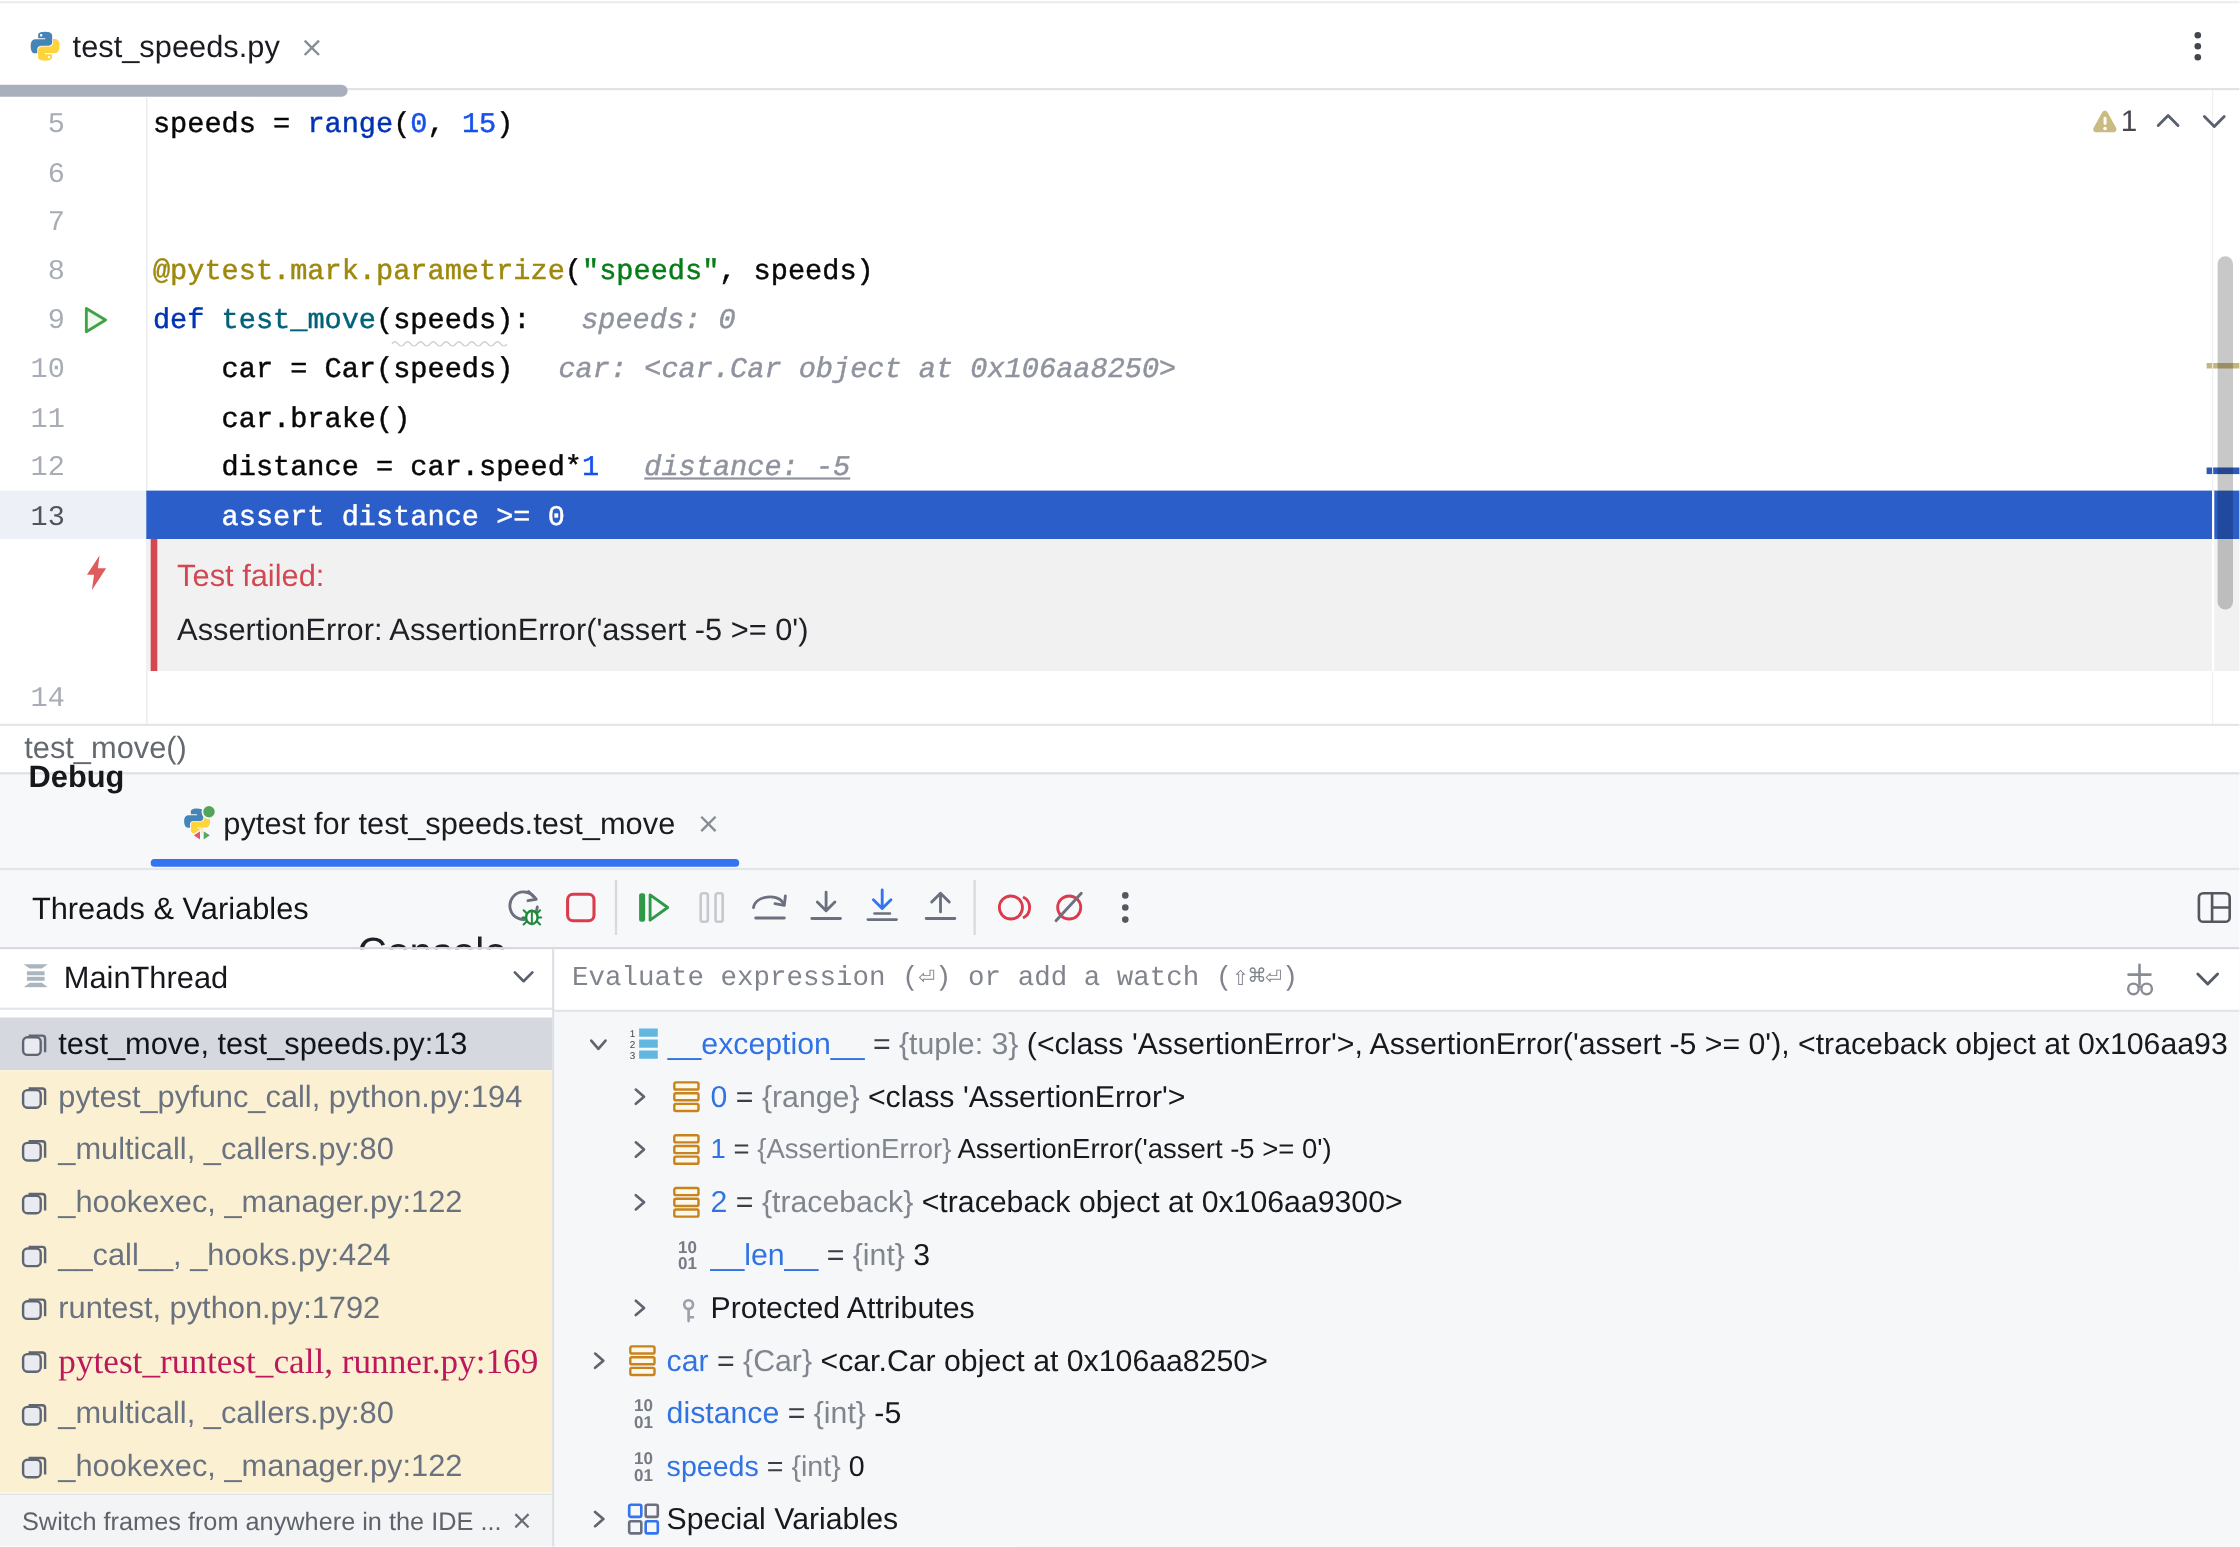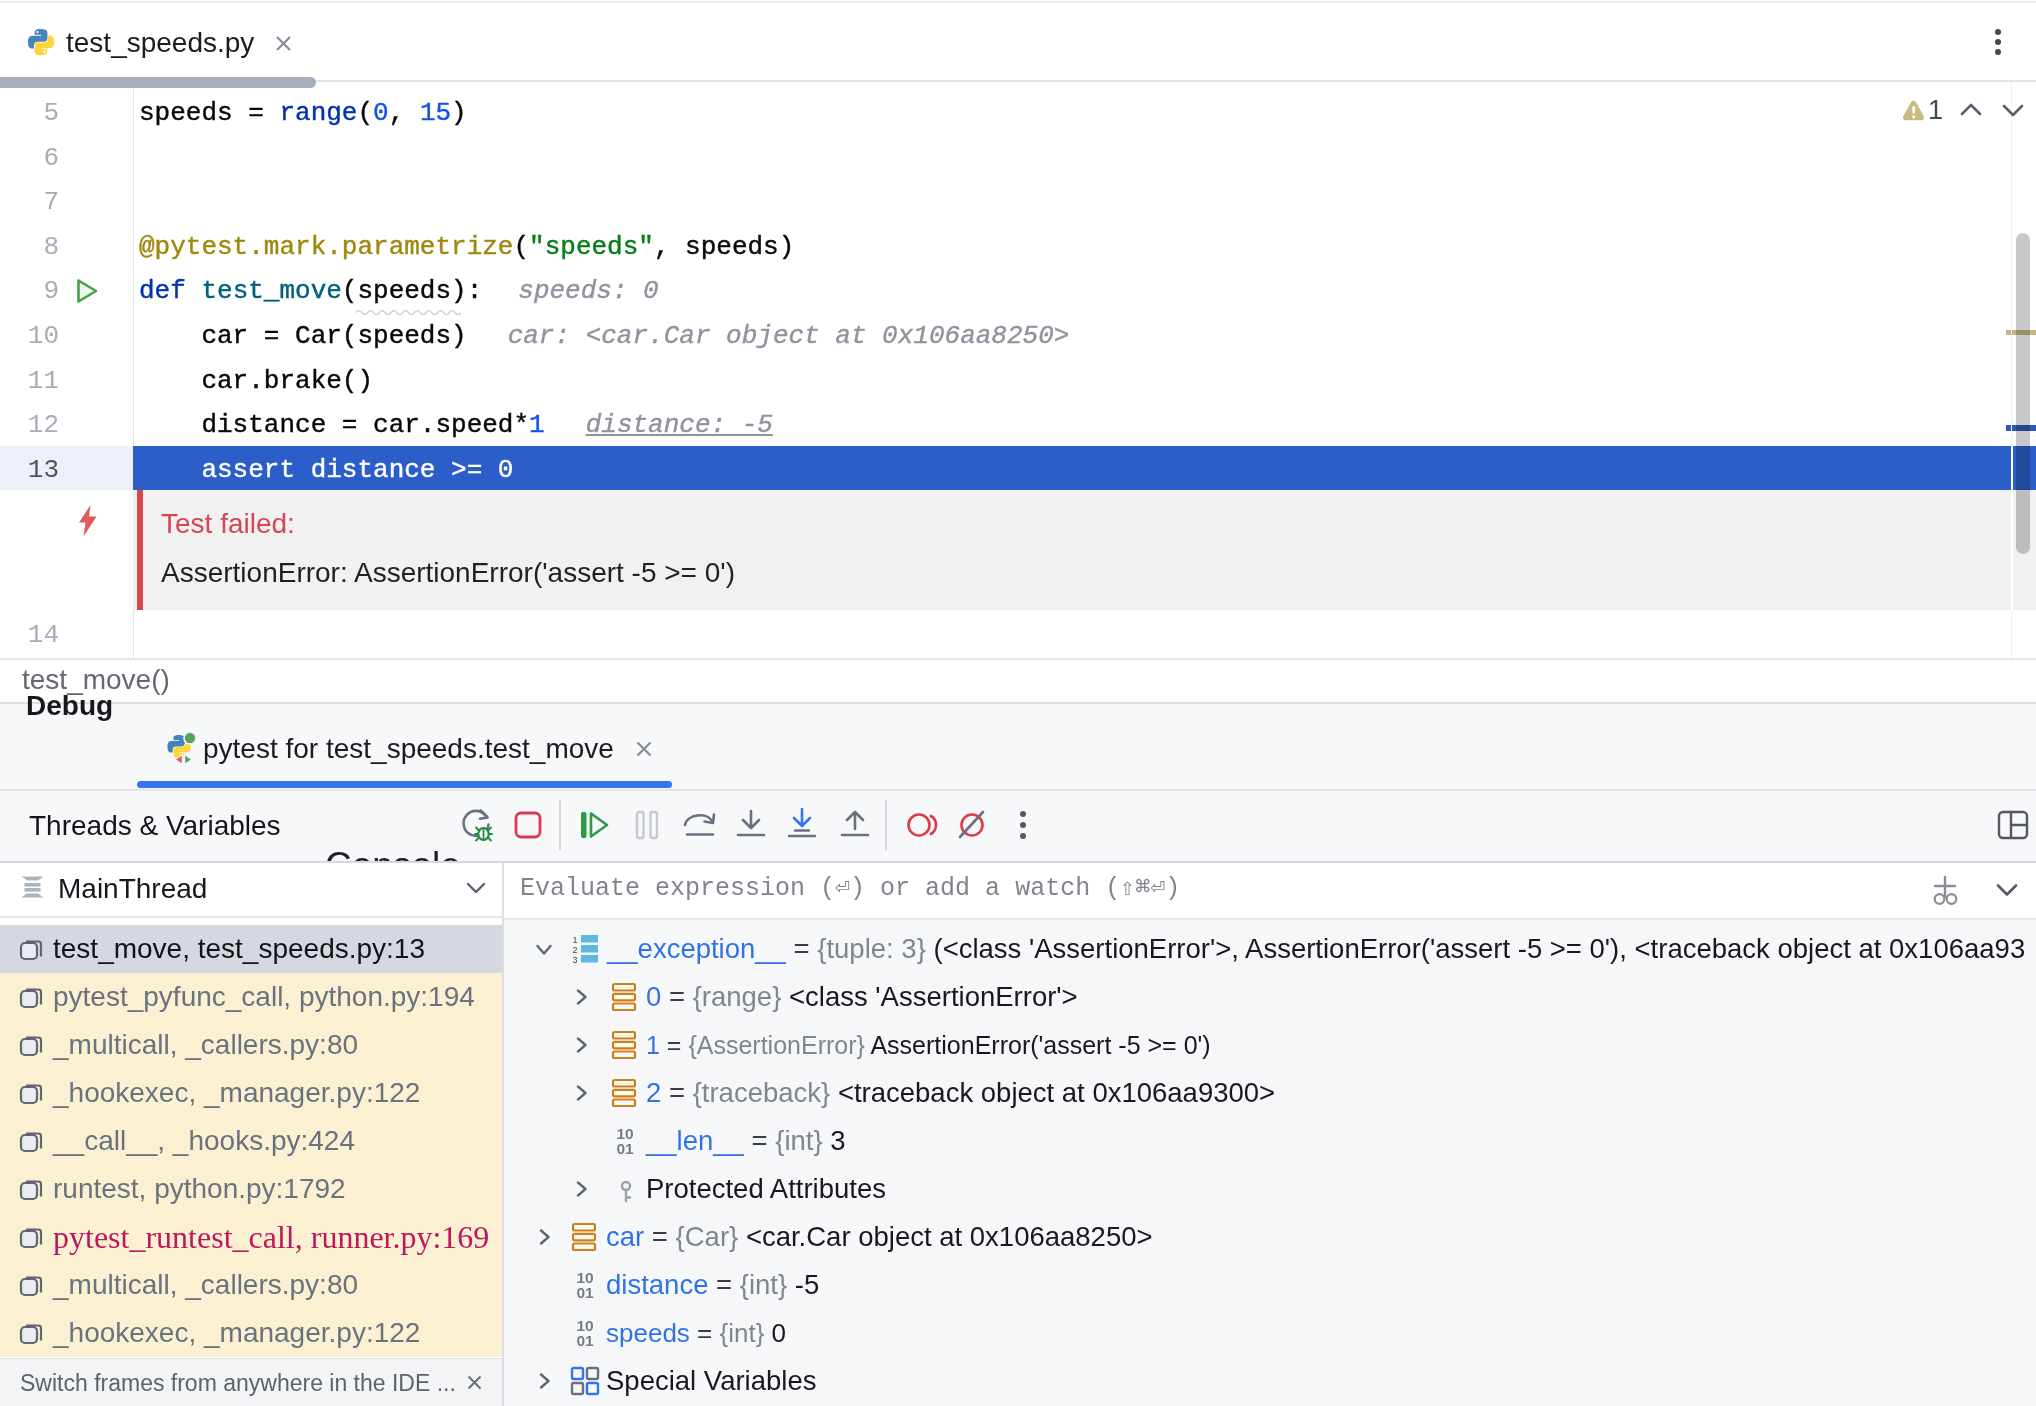--- a/index.html
+++ b/index.html
@@ -58,21 +58,21 @@
 <div class="abs" style="left:0;top:445.8px;width:133px;height:44.6px;background:#EDF0F6;"></div>
 <div class="gut" style="top:445.8px;color:#50545C;">13</div>
 <div class="gut" style="top:611px;">14</div>
 
 <svg class="abs" style="left:72px;top:277px;" width="28" height="28" viewBox="0 0 28 28">
   <path d="M6.5 3.5 L24 14 L6.5 24.5 Z" fill="#EFF8EF" stroke="#41A345" stroke-width="2.6" stroke-linejoin="round"></path>
 </svg>
 
 <div class="codeline" style="top:89px;">speeds = <span class="kw">range</span>(<span class="num">0</span>, <span class="num">15</span>)</div>
 <div class="codeline" style="top:222.8px;"><span class="deco">@pytest.mark.parametrize</span>(<span class="str">"speeds"</span>, speeds)</div>
-<div class="codeline" style="top:267.4px;"><span class="kw">def</span> <span class="fn">test_move</span>(speeds):<span class="hint" style="margin-left:36px;text-align:right;">speeds: 0</span></div>
+<div class="codeline" style="top:267.4px;"><span class="kw">def</span> <span class="fn">test_move</span>(speeds):<span class="hint" style="margin-left:46px;text-align:right;">speeds: 0</span></div>
 <div class="codeline" style="top:312px;">    car = Car(speeds)<span class="hint" style="margin-left:41px;">car: &lt;car.Car object at 0x106aa8250&gt;</span></div>
 <div class="codeline" style="top:356.6px;">    car.brake()</div>
 <div class="codeline" style="top:401.2px;">    distance = car.speed*<span class="num">1</span><span class="hint" style="margin-left:41px;text-decoration:underline;">distance: -5</span></div>
 
 <svg class="abs" style="left:356px;top:307px;" width="105" height="8" viewBox="0 0 126 8">
   <path d="M0 6 Q3.5 1 7 6 T14 6 T21 6 T28 6 T35 6 T42 6 T49 6 T56 6 T63 6 T70 6 T77 6 T84 6 T91 6 T98 6 T105 6 T112 6 T119 6 T126 6" stroke="#CBCED6" stroke-width="1.6" fill="none"></path>
 </svg>
 
 <div class="abs" style="left:133px;top:445.8px;width:1903px;height:44.6px;background:#2B5EC8;"></div>
 <div class="codeline" style="top:445.8px;color:#fff;">    assert distance &gt;= 0</div>

